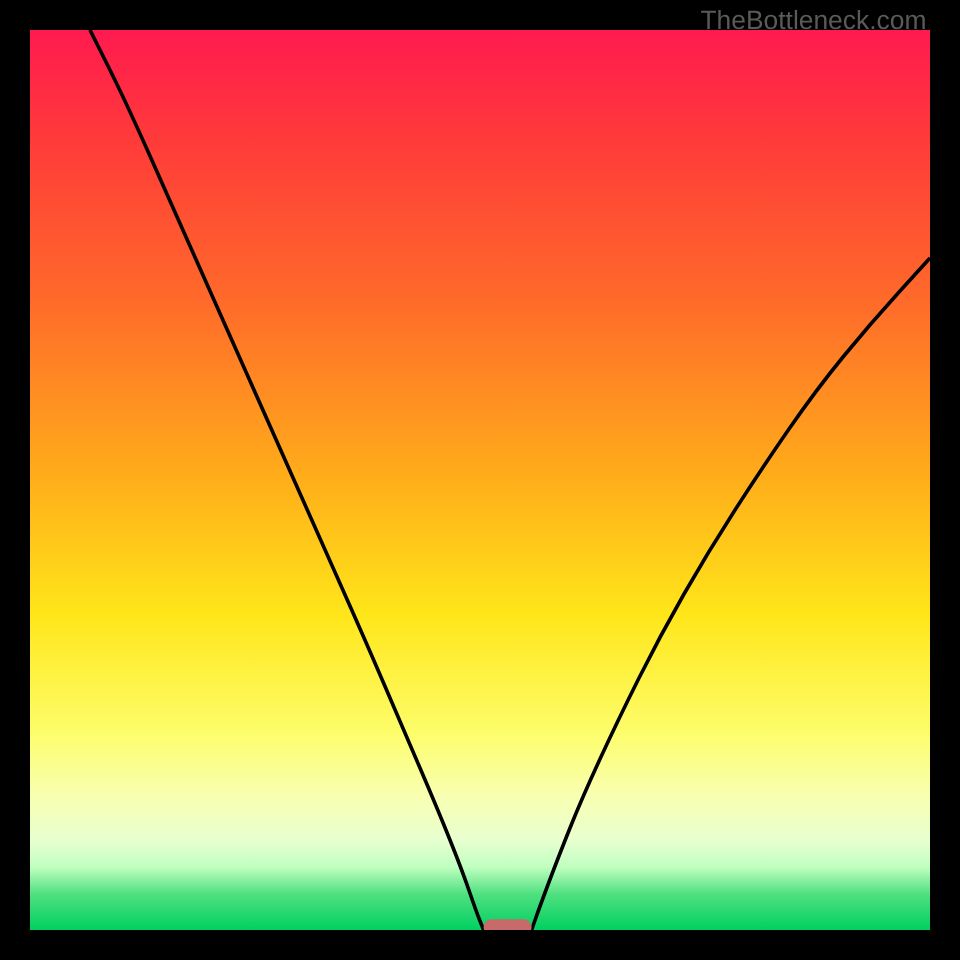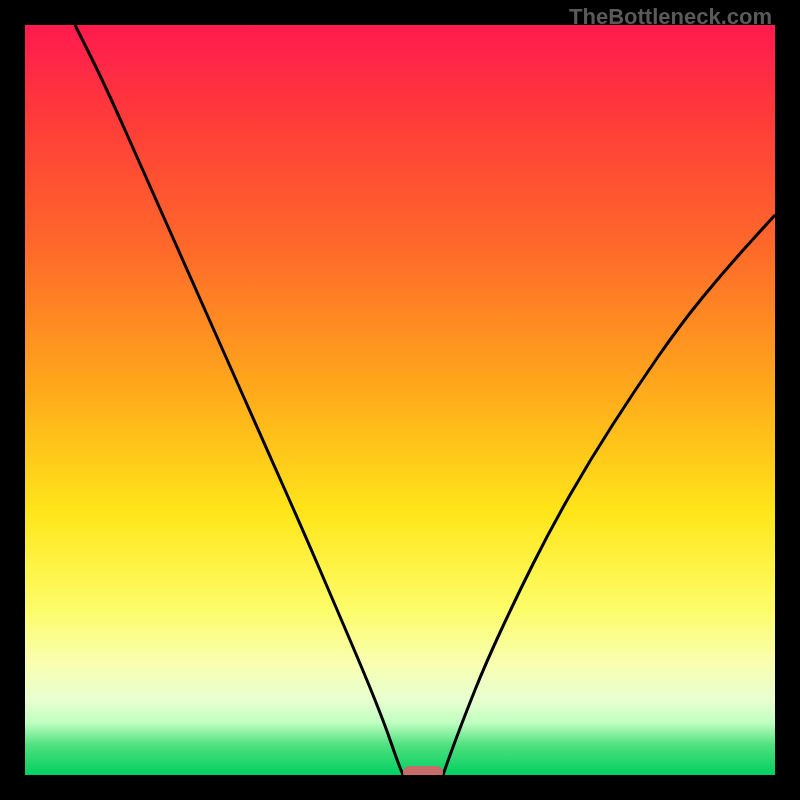--- a/index.html
+++ b/index.html
@@ -24,21 +24,21 @@
       #00d060 100%
     );
     overflow: hidden;
   }
   .watermark {
     position: absolute;
     top: 4px;
     right: 28px;
     color: #5a5a5a;
     font-size: 22px;
-    font-weight: 700;
+    font-weight: 400;
     z-index: 10;
   }
   .curve-svg {
     position: absolute;
     left: 0;
     top: 0;
     width: 750px;
     height: 750px;
   }
   .marker {

